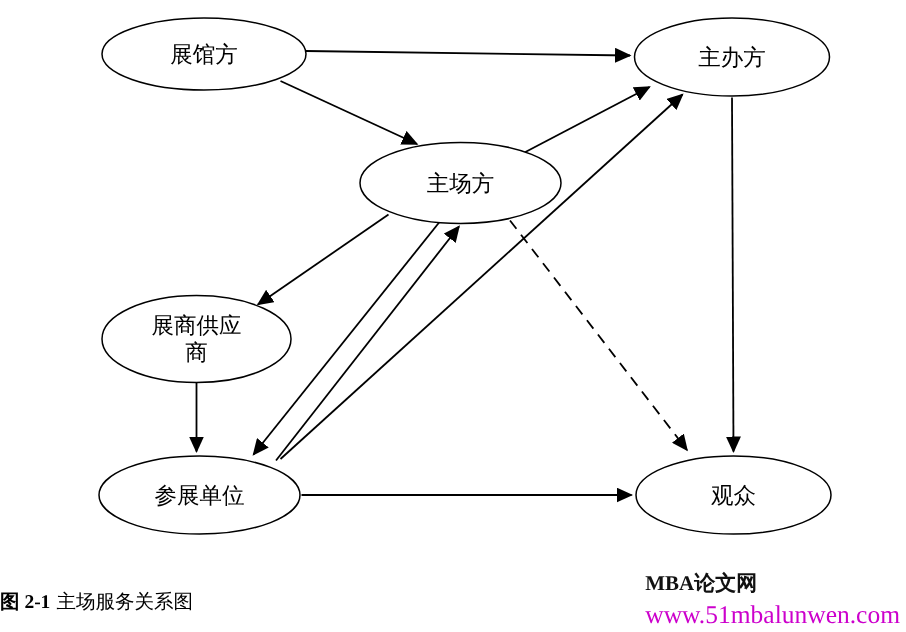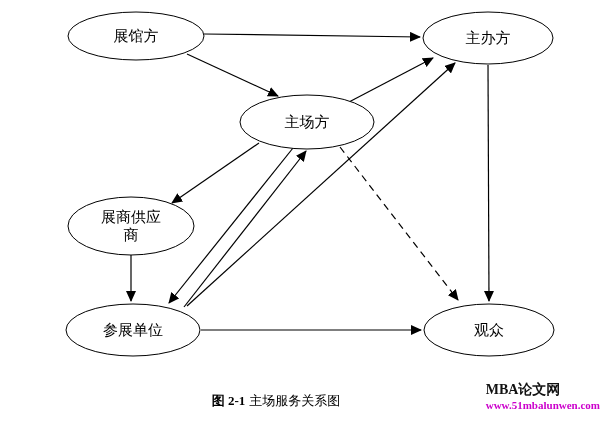--- a/index.html
+++ b/index.html
@@ -13,29 +13,29 @@
   #diagram-svg { position: absolute; left: 0; top: 0; }
   .edge { stroke: #000000; stroke-width: 1.2; fill: none; }
   .edge.dashed { stroke-dasharray: 7 5; }
   .node-ellipse { fill: #ffffff; stroke: #000000; stroke-width: 1; }
   .node-label {
     font-family: "Liberation Serif", "DejaVu Serif", serif;
     font-size: 15px; fill: #000000; text-anchor: middle;
   }
   .caption {
     position: absolute; left: 0; top: 392px; width: 552px;
-    text-align: center; font-size: 13px; color: #000000;
+    font-size: 13px; color: #000000;
   }
   .caption .num { font-weight: bold; margin-right: 4px; }
   .watermark {
     position: absolute; right: 4px; top: 381px;
     text-align: left; line-height: 1.25;
   }
   .wm-site { font-size: 14px; font-weight: bold; color: #111111; }
-  .wm-url { font-size: 11px; font-weight: bold; }
+  .wm-url { font-size: 17px; }
 </style>
 </head>
 <body>
 
 <div id="stage">
 
   <svg id="diagram-svg" width="604" height="421" viewBox="0 0 604 421">
     <defs>
       <marker id="arrow" markerWidth="12" markerHeight="10" refX="10" refY="5" orient="auto" markerUnits="userSpaceOnUse">
         <path d="M0,0 L11,5 L0,10 Z" fill="#000000"></path>

